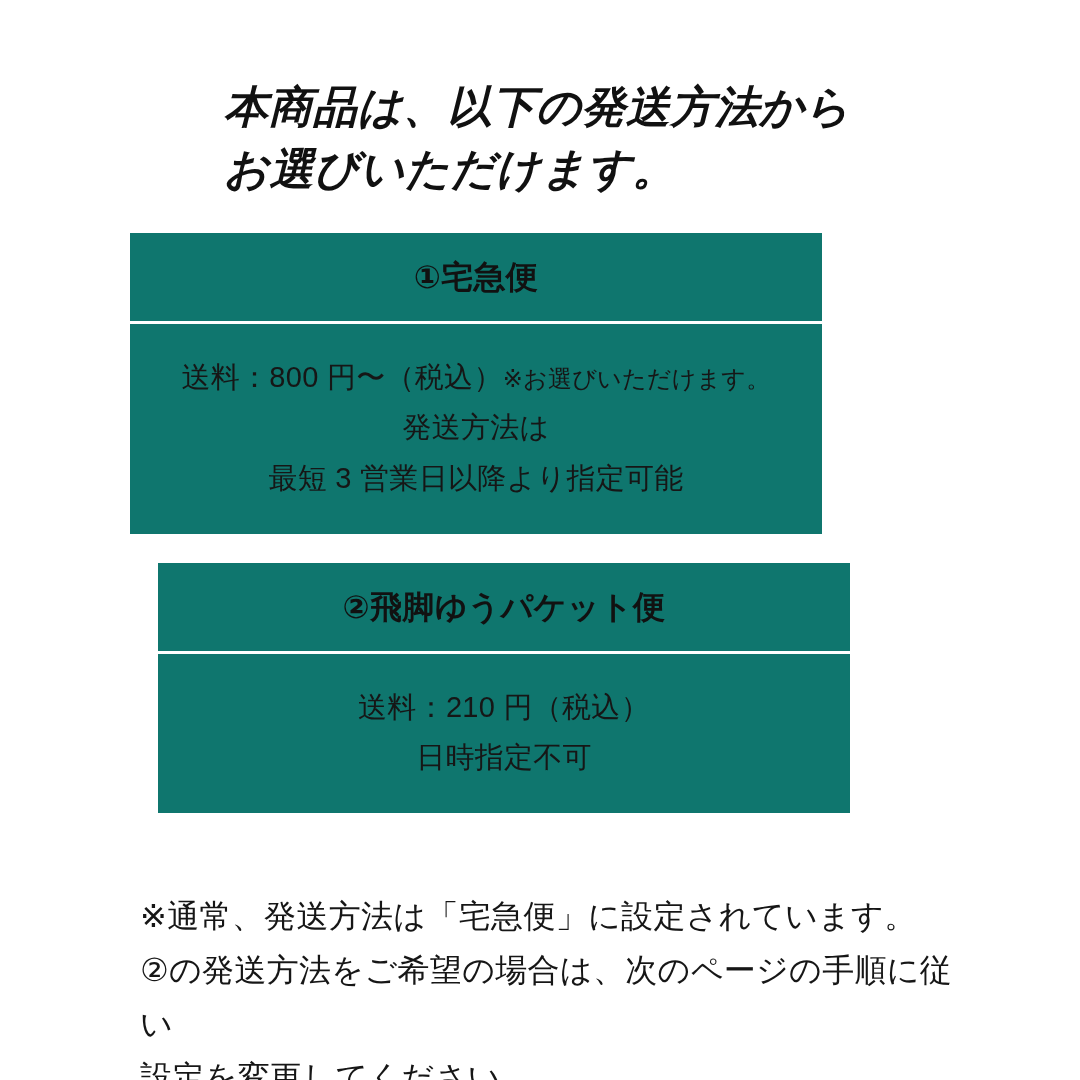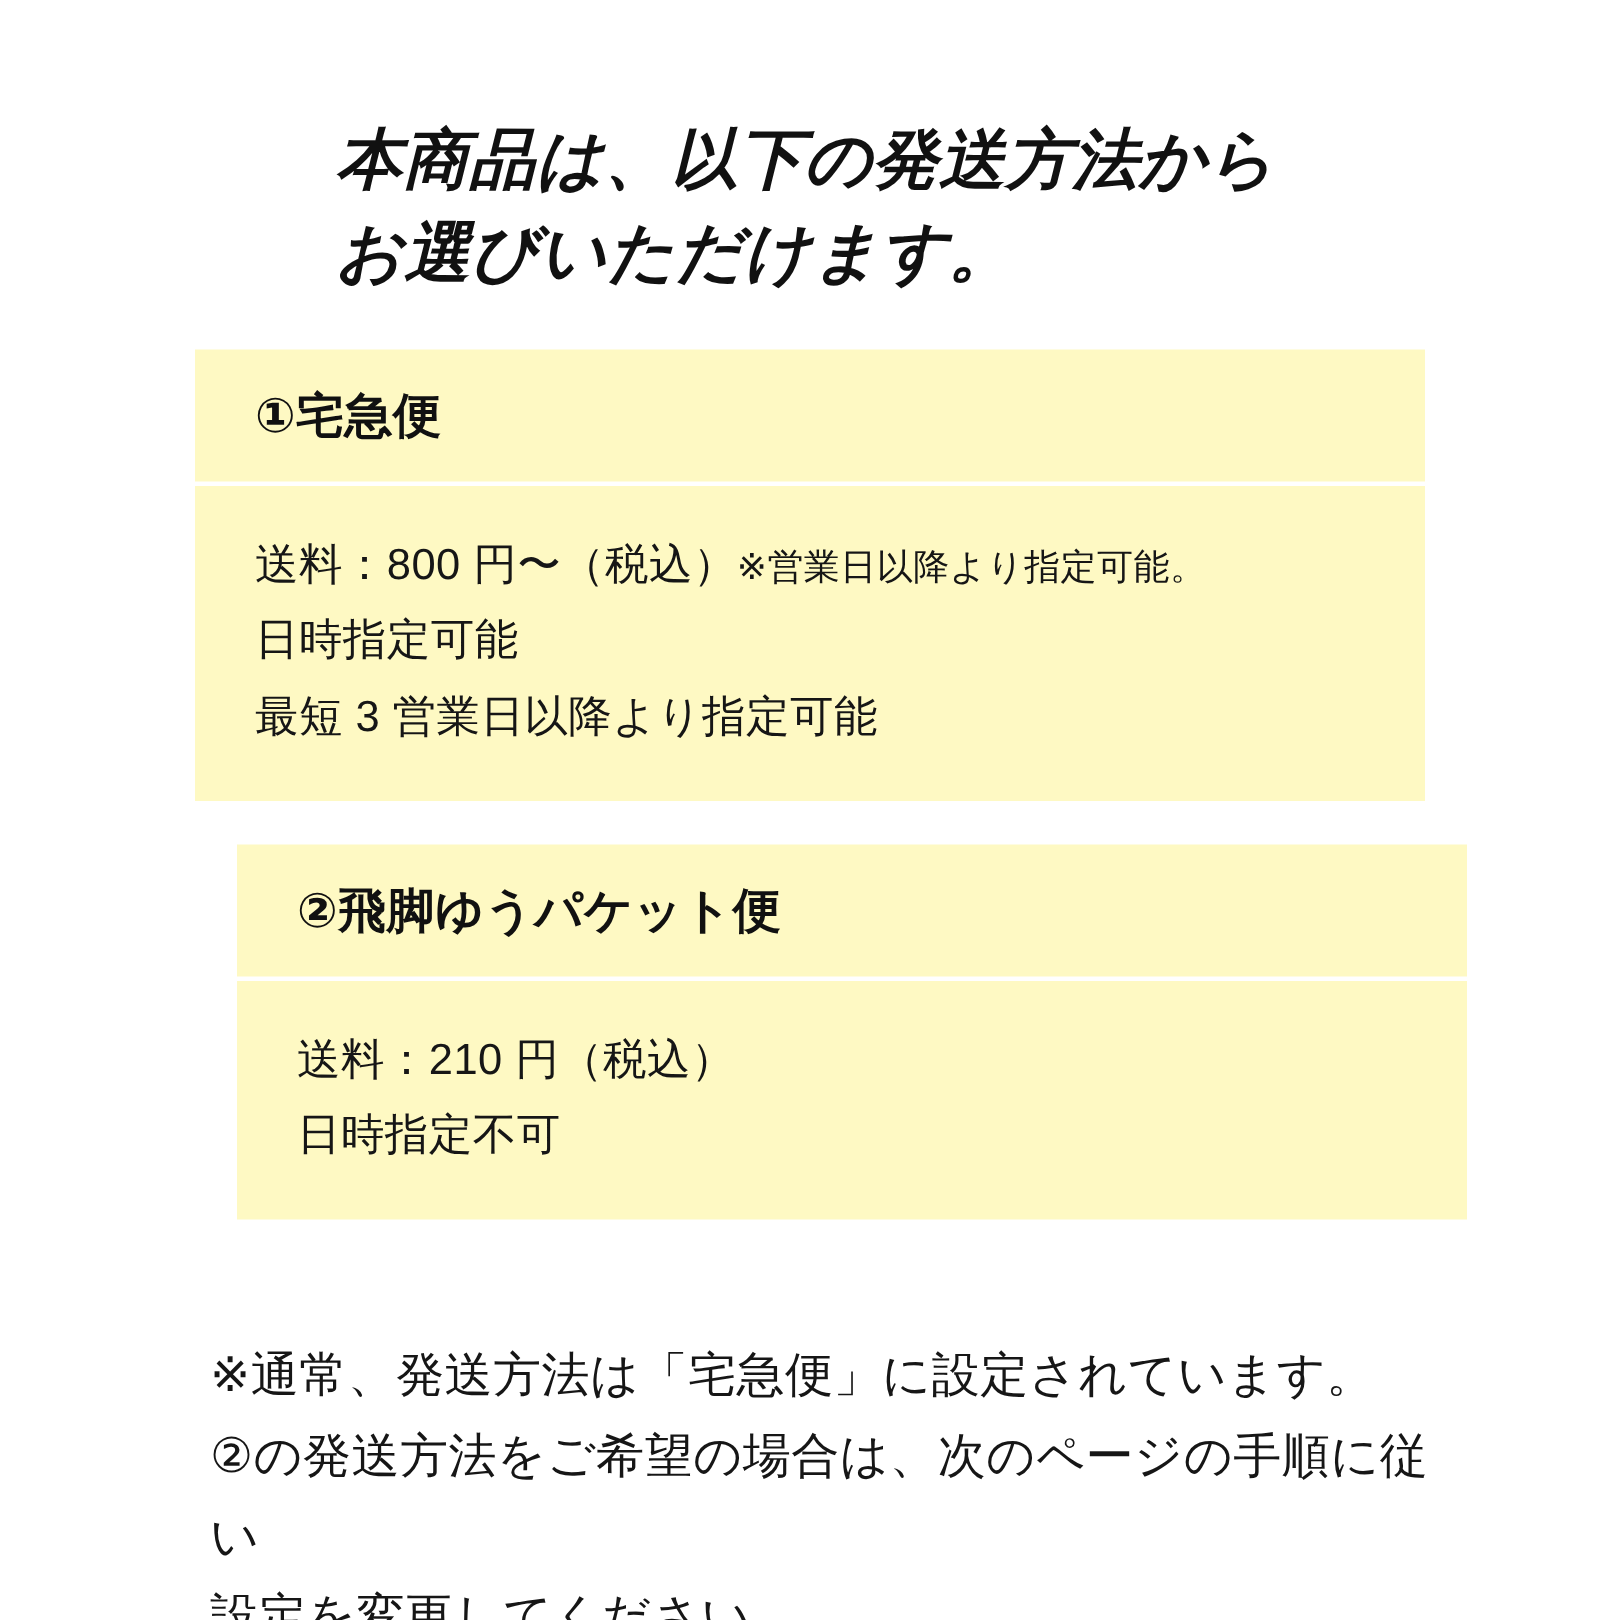--- a/index.html
+++ b/index.html
@@ -29,23 +29,24 @@
     font-weight: bold;
     line-height: 1.42;
     letter-spacing: 0.01em;
     color: #111111;
     white-space: pre-line;
     font-style: italic;
   }
   .option-block {
     position: absolute;
     left: 130px;
-    width: 820px;
-    background: #fef9c3;
+    width: 692px;
+    background: #0f766e;
     box-sizing: border-box;
+    text-align: center;
   }
   .option-block.first { top: 233px; }
   .option-block.second { top: 563px; margin-left: 28px; }
 
   .option-title {
     font-size: 32px;
     font-weight: bold;
     letter-spacing: 0.01em;
     color: #111111;
     padding: 24px 40px 22px 40px;
@@ -87,24 +88,24 @@
 <div class="page">
 
   <div class="heading">本商品は、以下の発送方法から
 お選びいただけます。</div>
 
   <div class="option-block first">
     <div class="option-title">①宅急便</div>
     <div class="divider"></div>
     <div class="option-body">
       <div class="option-line">
-        <span>送料：800 円〜（税込）</span><span class="small">※営業日以降より指定可能。</span>
+        <span>送料：800 円〜（税込）</span><span class="small">※お選びいただけます。</span>
       </div>
       <div class="option-line">
-        <span>日時指定可能</span>
+        <span>発送方法は</span>
       </div>
       <div class="option-line">
         <span>最短 3 営業日以降より指定可能</span>
       </div>
     </div>
   </div>
 
   <div class="option-block second">
     <div class="option-title">②飛脚ゆうパケット便</div>
     <div class="divider"></div>

